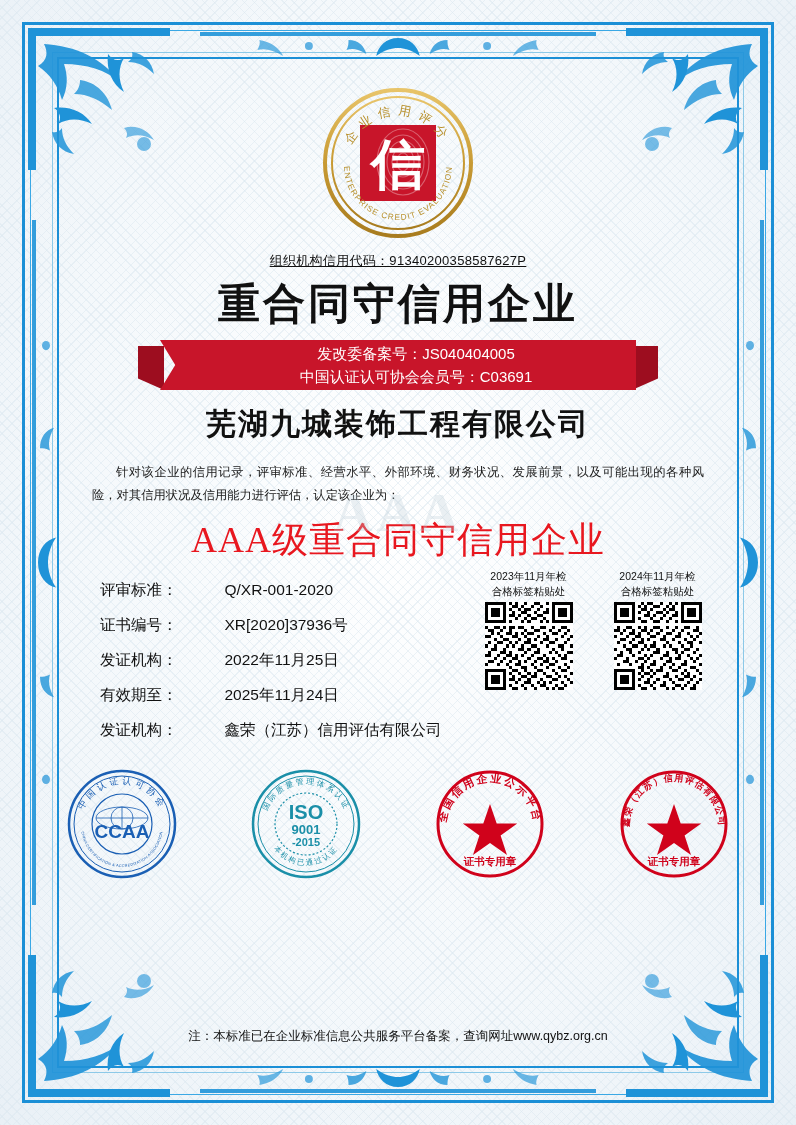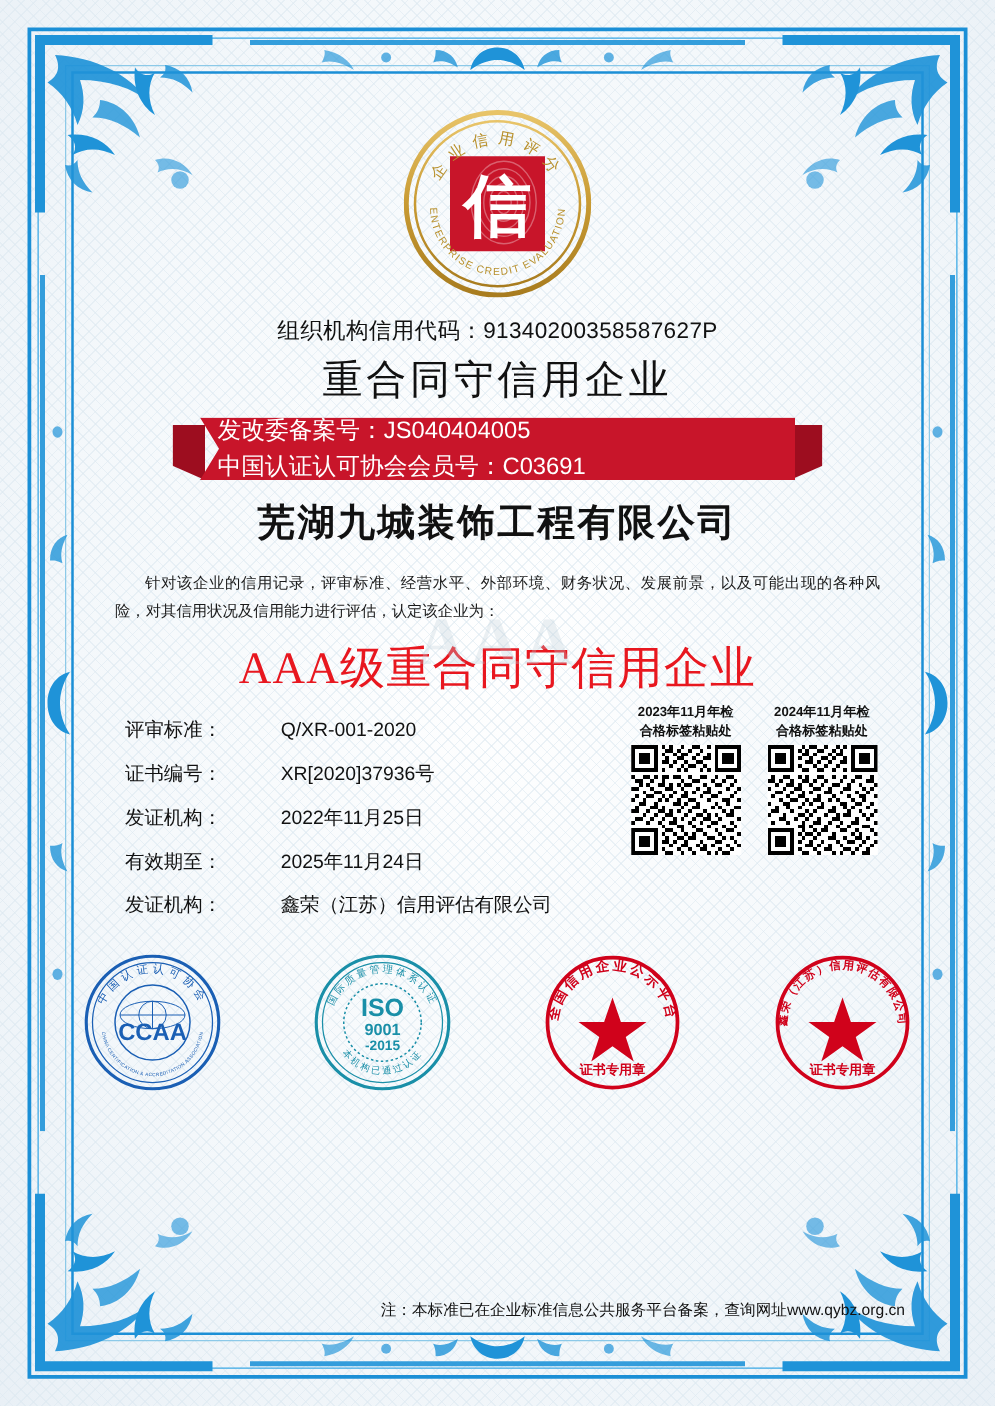--- a/index.html
+++ b/index.html
@@ -89,30 +89,31 @@
     margin-top: 22px;
     width: 150px;
     height: 150px;
     position: relative;
   }
   .emblem-wrap svg { display:block; }
 
   
   .credit-code {
     margin-top: 14px;
-    font-size: 18px;
+    font-size: 13px;
     color: #111;
     letter-spacing: .3px;
+    text-decoration: underline;
   }
 
   
   .main-title {
     margin-top: 6px;
-    font-size: 32px;
-    font-weight: normal;
+    font-size: 42px;
+    font-weight: bold;
     letter-spacing: 3px;
     color: #111;
     font-family: "Liberation Serif", "DejaVu Serif", serif;
   }
 
   
   .ribbon {
     position: relative;
     margin-top: 8px;
     width: 520px;
@@ -131,23 +132,24 @@
     height: 44px;
     background: #9d0d1f;
   }
   .ribbon-left-tail  { left: 0;  clip-path: polygon(0 0, 100% 0, 100% 100%, 0 74%); }
   .ribbon-right-tail { right: 0; clip-path: polygon(0 0, 100% 0, 100% 74%, 0 100%); }
   .ribbon-text {
     position: absolute;
     left: 0; right: 0; top: 0; bottom: 0;
     display: flex;
     flex-direction: column;
+    align-items: center;
     justify-content: center;
     color: #fff;
-    font-size: 19px;
+    font-size: 15px;
     line-height: 1.55;
     z-index: 3;
     padding-left: 36px;
   }
 
   
   .company-name {
     margin-top: 14px;
     font-size: 30px;
     font-weight: bold;
@@ -201,22 +203,21 @@
   }
   .field-label { white-space: nowrap; }
   .field-value { margin-left: 8px; }
 
   
   .qr-block {
     position: absolute;
     right: -6px;
     top: -4px;
     display: flex;
-    gap: 4px;
-    font-weight: bold;
+    gap: 24px;
   }
   .qr-item { width: 105px; text-align: center; }
   .qr-cap {
     font-size: 10.5px;
     line-height: 1.35;
     color: #111;
     margin-bottom: 4px;
   }
   .qr-img {
     width: 88px; height: 88px;
@@ -234,22 +235,22 @@
     padding: 0 8px;
     box-sizing: border-box;
   }
   .seal { width: 112px; height: 112px; position: relative; }
   .seal svg { display: block; }
 
   
   .footer-note {
     position: absolute;
     left: 0; right: 0;
-    bottom: 2px;
-    text-align: right;
+    bottom: 14px;
+    text-align: center;
     font-size: 12.5px;
     color: #111;
   }
 
   
   .watermark {
     position: absolute;
     left: 50%;
     top: 482px;
     transform: translateX(-50%);

